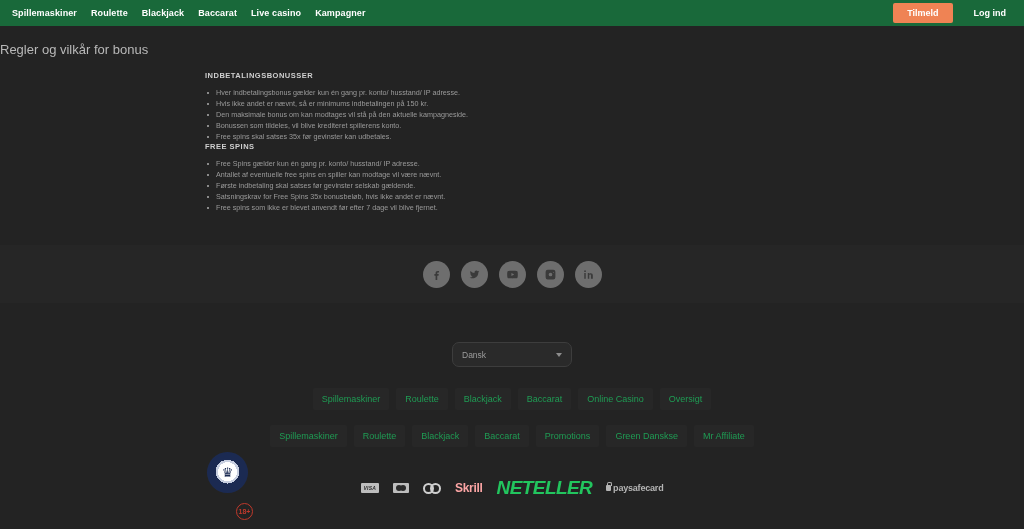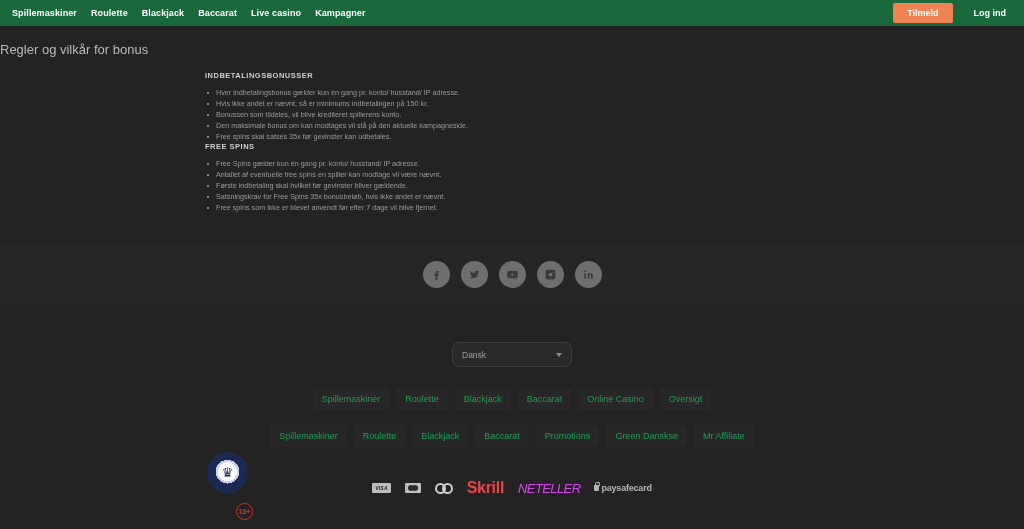--- a/index.html
+++ b/index.html
@@ -180,22 +180,22 @@
     padding: 2px 3px;
     border-radius: 1px;
     font-style: italic;
   }
   .mc-wrap { display: flex; background: #bdbdbd; border-radius: 1px; padding: 2px 3px; gap: 1px; }
   .mc-c { width: 6px; height: 6px; border-radius: 50%; background: #2a2a2a; }
   .mc-c2 { width: 6px; height: 6px; border-radius: 50%; background: #2a2a2a; margin-left: -3px; }
   .maestro { display: flex; align-items: center; }
   .ms-c { width: 11px; height: 11px; border-radius: 50%; border: 2.5px solid #cfcfcf; }
   .ms-c2 { width: 11px; height: 11px; border-radius: 50%; border: 2.5px solid #cfcfcf; margin-left: -4px; }
-  .skrill { font-size: 16px; font-weight: bold; color: #ef4444; letter-spacing: -.3px; }
-  .neteller { font-size: 13px; font-weight: normal; font-style: italic; color: #d946ef; letter-spacing: -.6px; }
+  .skrill { font-size: 12px; font-weight: bold; color: #fca5a5; letter-spacing: -.3px; }
+  .neteller { font-size: 19px; font-weight: bold; font-style: italic; color: #22c55e; letter-spacing: -.6px; }
   .paysafe { font-size: 9px; font-weight: bold; color: #b5b5b5; letter-spacing: -.2px; display: flex; align-items: center; gap: 2px; }
   .lock {
     width: 5px; height: 6px; border-radius: 1px;
     background: #b5b5b5; position: relative;
   }
   .lock:before {
     content: ""; position: absolute; top: -3px; left: 1px;
     width: 3px; height: 3px; border: 1px solid #b5b5b5;
     border-bottom: none; border-radius: 2px 2px 0 0;
   }
@@ -255,32 +255,32 @@
 
 <div class="terms-section">
   <h1 class="page-title">Regler og vilkår for bonus</h1>
 
   <div class="cols">
     <div class="col">
       <div class="col-head">INDBETALINGSBONUSSER</div>
       <ul>
         <li>Hver indbetalingsbonus gælder kun én gang pr. konto/ husstand/ IP adresse.</li>
         <li>Hvis ikke andet er nævnt, så er minimums indbetalingen på 150 kr.</li>
+        <li>Den maksimale bonus om kan modtages vil stå på den aktuelle kampagneside.</li>
         <li>Bonussen som tildeles, vil blive krediteret spillerens konto.</li>
-        <li>Den maksimale bonus om kan modtages vil stå på den aktuelle kampagneside.</li>
         <li>Free spins skal satses 35x før gevinster kan udbetales.</li>
       </ul>
     </div>
 
     <div class="col">
       <div class="col-head">FREE SPINS</div>
       <ul>
         <li>Free Spins gælder kun én gang pr. konto/ husstand/ IP adresse.</li>
         <li>Antallet af eventuelle free spins en spiller kan modtage vil være nævnt.</li>
-        <li>Første indbetaling skal hvilket før gevinster bliver gældende.</li>
+        <li>Første indbetaling skal satses før gevinster selskab gældende.</li>
         <li>Satsningskrav for Free Spins 35x bonusbeløb, hvis ikke andet er nævnt.</li>
         <li>Free spins som ikke er blevet anvendt før efter 7 dage vil blive fjernet.</li>
       </ul>
     </div>
   </div>
 </div>
 
 <div class="social-band">
   <span class="social-icon">
     <svg width="13" height="13" viewBox="0 0 24 24">

